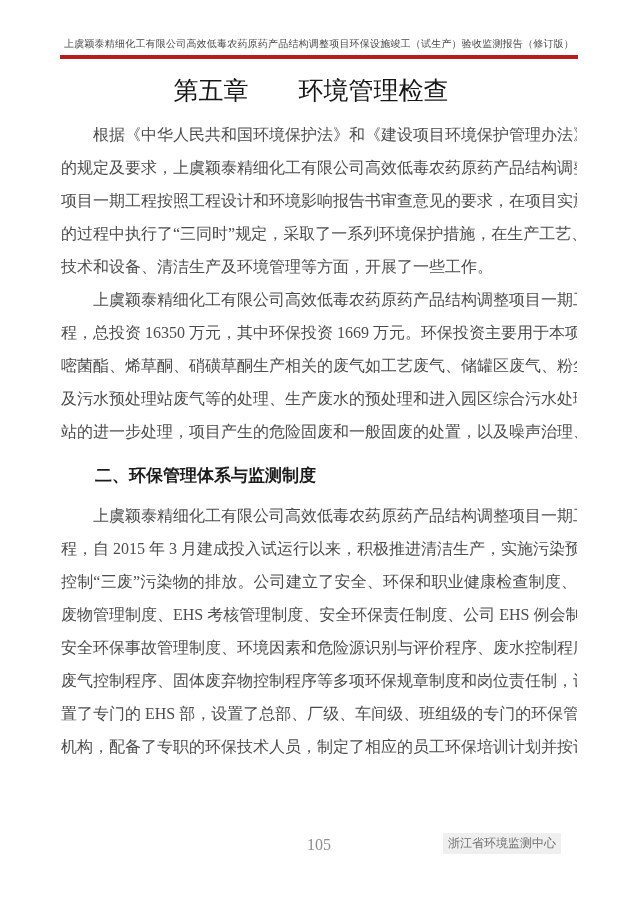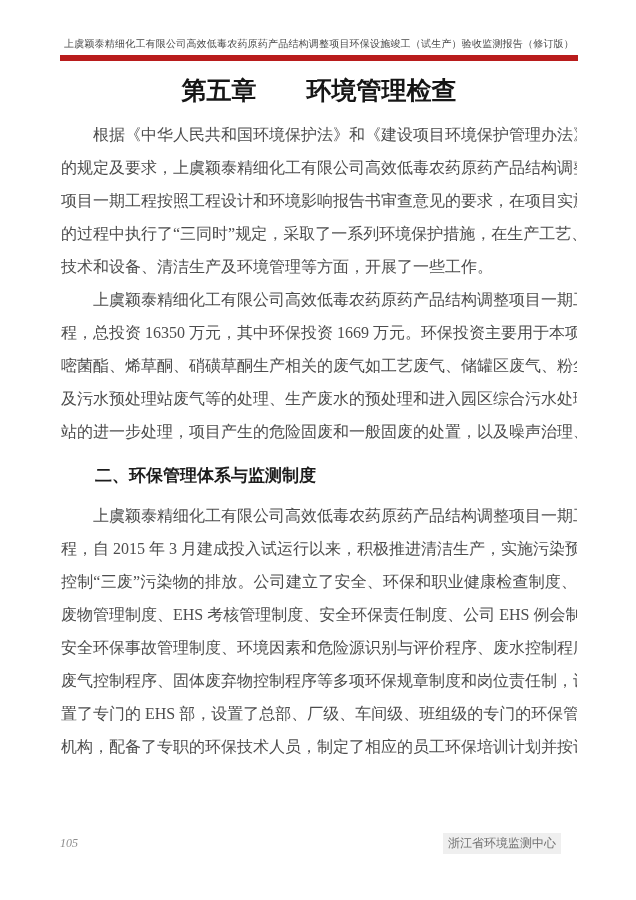--- a/index.html
+++ b/index.html
@@ -11,41 +11,41 @@
   .page {
     position: relative;
     width: 636px; height: 900px;
     background: #ffffff;
     font-family: "Liberation Serif", "DejaVu Serif", serif;
   }
   
   .header {
     position: absolute;
     top: 38px; left: 60px; width: 518px;
-    border-bottom: 6px solid #b91c1c;
+    border-bottom: 4px solid #b91c1c;
     padding-bottom: 5px;
   }
   .header-text {
     font-size: 10px;
     line-height: 12px;
     text-align: center;
     white-space: nowrap;
     overflow: hidden;
     color: #4a4a4a;
     letter-spacing: 0.2px;
     filter: blur(0.4px);
   }
   
   .chapter-title {
     position: absolute;
-    top: 74px; left: 60px; width: 518px;
+    top: 74px; left: 52px; width: 518px;
     margin: 0;
     font-family: "Liberation Sans", "DejaVu Sans", sans-serif;
     font-size: 25px;
-    font-weight: bold;
+    font-weight: normal;
     text-align: center;
     color: #161616;
     filter: blur(0.3px);
   }
   
   .body-text {
     position: absolute;
     top: 118px; left: 61px; width: 516px;
     font-size: 16px;
     color: #4d4d4d;
@@ -74,25 +74,24 @@
   }
   
   .footer {
     position: absolute;
     top: 836px; left: 60px; width: 518px;
     height: 24px;
   }
   .page-number {
     position: absolute;
     left: 0; right: 0;
-    text-align: left;
-    font-size: 12px;
+    text-align: center;
+    font-size: 16px;
     color: #8d8d8d;
     filter: blur(0.4px);
-    font-style: italic;
   }
   .org-name {
     position: absolute;
     right: 17px; top: -3px;
     font-size: 12px;
     color: #6f6f6f;
     background: #efefef;
     padding: 2px 5px;
     filter: blur(0.35px);
   }

